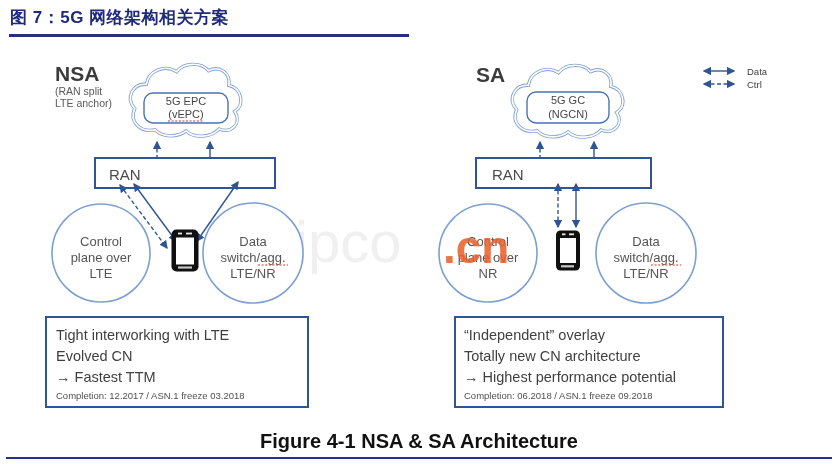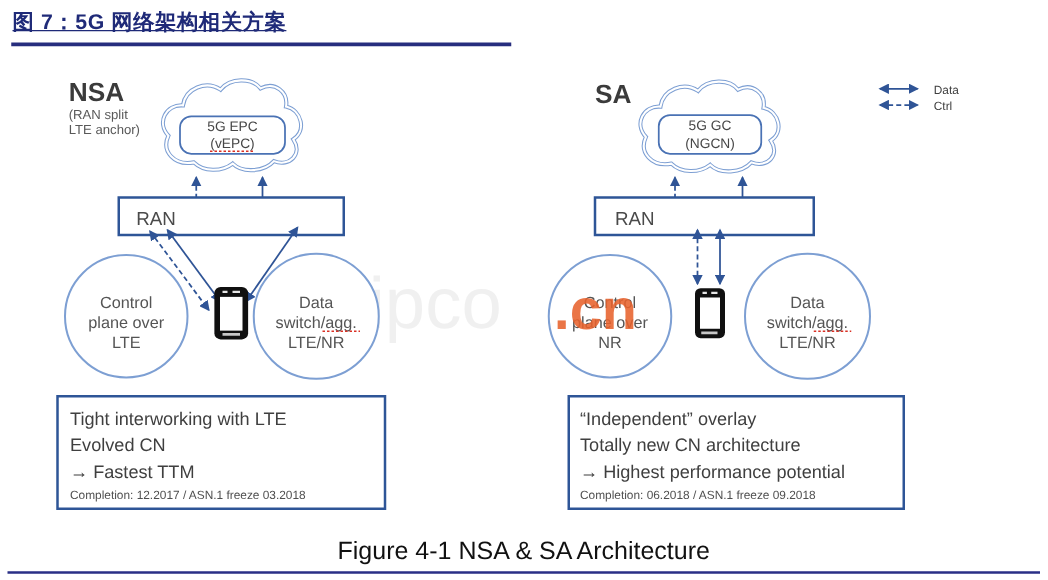--- a/index.html
+++ b/index.html
@@ -1,22 +1,22 @@
 <!DOCTYPE html>
 <html><head>
 <meta charset="utf-8">
 <style>
   html,body{margin:0;padding:0;background:#ffffff;}
   body{width:838px;height:464px;position:relative;overflow:hidden;
        font-family:"Liberation Sans", sans-serif;}
   .header-title{position:absolute;left:10px;top:6px;font-size:17px;font-weight:bold;
-       color:#1f2a78;letter-spacing:0.5px;text-decoration:underline;}
+       color:#1f2a78;letter-spacing:0.5px;}
   .header-rule{position:absolute;left:9px;top:34px;width:400px;height:3px;background:#272e7e;}
   .caption{position:absolute;left:0;top:430px;width:838px;text-align:center;
-       font-size:20px;font-weight:normal;color:#111;}
+       font-size:20px;font-weight:bold;color:#111;}
   .bottom-rule{position:absolute;left:6px;top:457px;width:826px;height:2px;background:#2a2f86;}
   svg{position:absolute;left:0;top:42px;}
   svg text{font-family:"Liberation Sans", sans-serif;}
   .t-title{font-size:21px;font-weight:bold;fill:#3b3b3b;}
   .t-sub{font-size:10.5px;fill:#595959;}
   .t-cloud{font-size:11px;fill:#474747;}
   .t-ran{font-size:15px;fill:#4a4a4a;}
   .t-circle{font-size:13px;fill:#555555;}
   .t-note{font-size:14.5px;fill:#3f3f3f;}
   .t-footer{font-size:9.5px;fill:#4f4f4f;}

